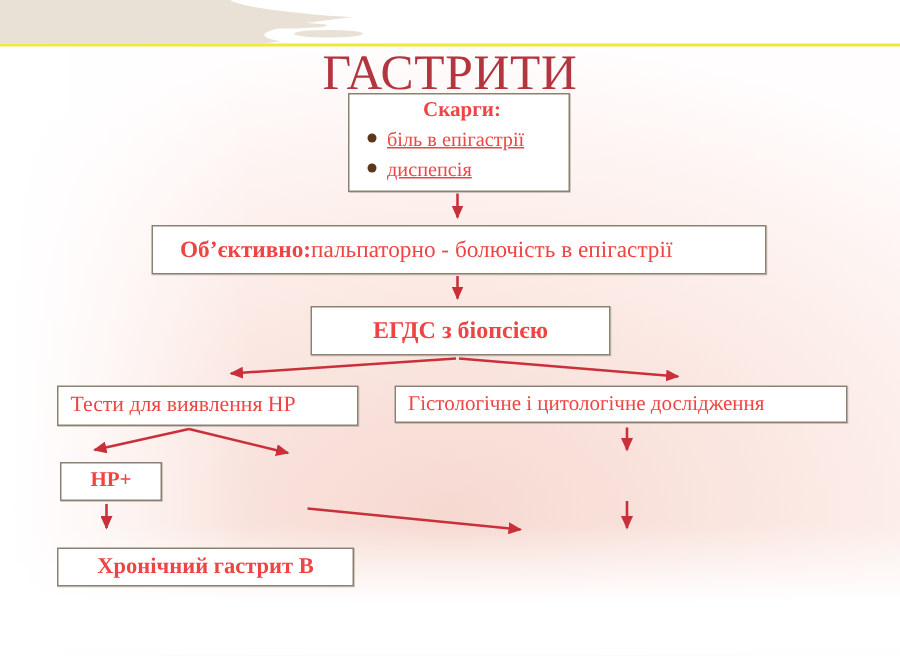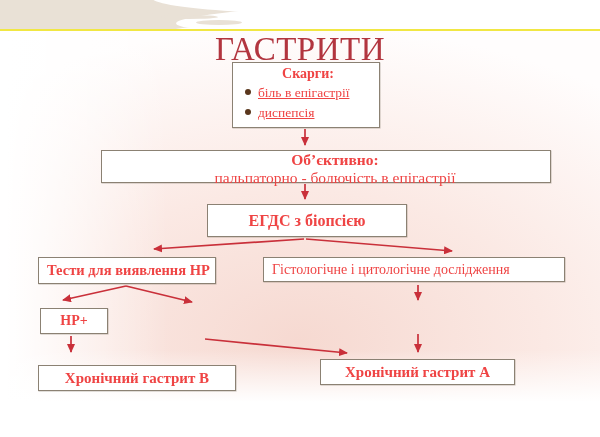--- a/index.html
+++ b/index.html
@@ -46,24 +46,24 @@
     box-shadow: 0.5px 0.5px 0 rgba(120,110,95,0.45);
   }
   .center { justify-content: center; font-weight: bold; }
   .left   { justify-content: flex-start; padding-left: 8px; }
 
   .skargi { left: 232px; top: 62px; width: 148px; height: 66px; display: block; padding: 3px 8px 0 12px; }
   .skargi-title { text-align: center; font-weight: bold; font-size: 14px; margin-bottom: 1px; }
   .skargi-item { font-size: 13.5px; line-height: 20px; white-space: nowrap; text-decoration: underline; }
   .bullet { display: inline-block; width: 6px; height: 6px; border-radius: 50%; background: #5a371d; margin-right: 7px; vertical-align: 2px; }
 
-  .objective   { left: 101px; top: 150px; width: 450px; height: 33px; padding-left: 18px; font-size: 15.5px; flex-direction: column; }
+  .objective   { left: 101px; top: 150px; width: 410px; height: 33px; padding-left: 18px; font-size: 15.5px; }
   .objective .b { font-weight: bold; }
   .egds        { left: 207px; top: 204px; width: 200px; height: 33px; font-size: 16px; }
-  .tests       { left: 38px;  top: 257px; width: 178px; height: 27px; font-size: 14.5px; font-weight: bold; }
+  .tests       { left: 38px;  top: 257px; width: 201px; height: 27px; font-size: 14.5px; }
   .histology   { left: 263px; top: 257px; width: 302px; height: 25px; font-size: 14px; }
   .hp-plus     { left: 40px;  top: 308px; width: 68px;  height: 26px; font-size: 14px; }
   .hp-minus    { left: 168px; top: 308px; width: 70px;  height: 26px; font-size: 14px; }
   .atrophy     { left: 320px; top: 307px; width: 200px; height: 26px; font-size: 15px; }
   .gastritis-b { left: 38px;  top: 365px; width: 198px; height: 26px; font-size: 15px; }
   .gastritis-a { left: 320px; top: 359px; width: 195px; height: 26px; font-size: 15px; }
 
   .arrows { position: absolute; left: 0; top: 0; pointer-events: none; }
 </style>
 </head>
@@ -100,21 +100,20 @@
   <div class="box tests left">Тести для виявлення НР</div>
 
   <div class="box histology left">Гістологічне і цитологічне дослідження</div>
 
   <div class="box hp-plus center">НР+</div>
 
 
 
   <div class="box gastritis-b center">Хронічний гастрит В</div>
 
-  <div class="box gastritis-a center">Хронічний гастрит А</div>
 
   <svg class="arrows" width="600" height="437" viewBox="0 0 600 437">
     <defs>
       <marker id="ah" markerUnits="userSpaceOnUse" markerWidth="10" markerHeight="8" refX="8" refY="4" orient="auto">
         <path d="M0,0 L9,4 L0,8 z" fill="#c9303a"></path>
       </marker>
     </defs>
     <g stroke="#c9303a" stroke-width="1.7" fill="none">
       <line x1="305" y1="129" x2="305" y2="145" marker-end="url(#ah)"></line>
       <line x1="305" y1="184" x2="305" y2="199" marker-end="url(#ah)"></line>

